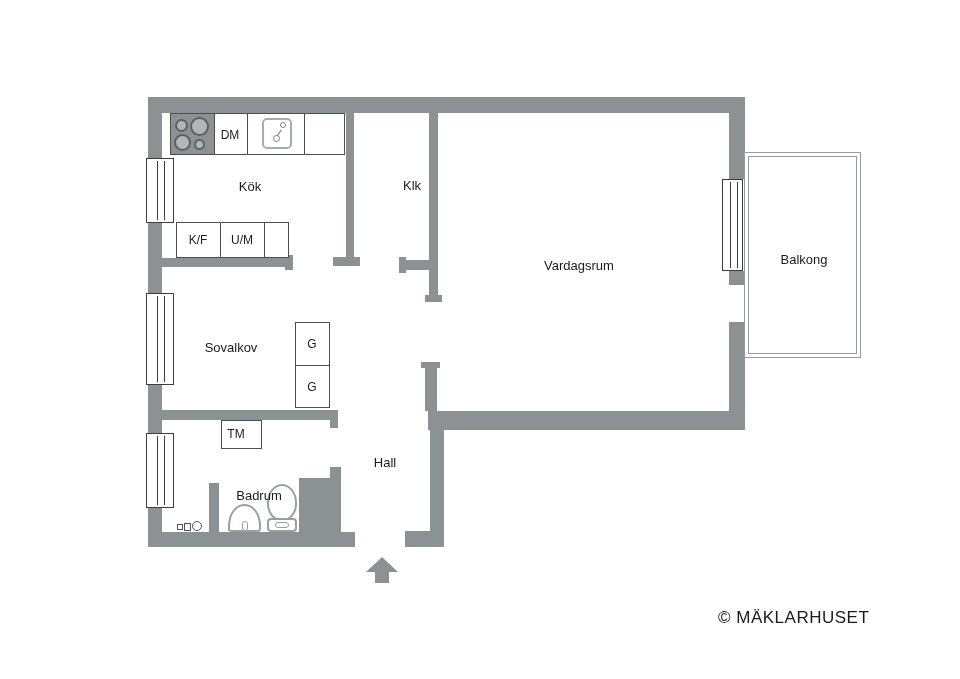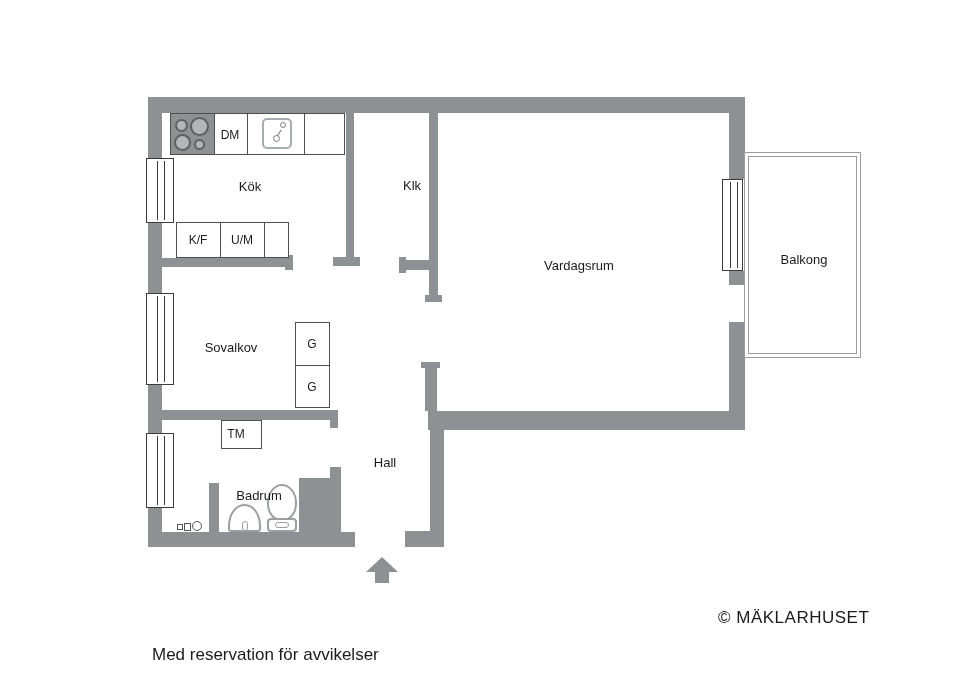--- a/index.html
+++ b/index.html
@@ -143,16 +143,15 @@
   <div class="arrow-stem" style="left:375px;top:571px;width:14px;height:12px;"></div>
 
   <div class="lbl" style="left:250px;top:186px;">Kök</div>
   <div class="lbl" style="left:388px;top:185px;margin-left:24px;">Klk</div>
   <div class="lbl" style="left:579px;top:265px;">Vardagsrum</div>
   <div class="lbl" style="left:804px;top:259px;">Balkong</div>
   <div class="lbl" style="left:231px;top:347px;">Sovalkov</div>
   <div class="lbl" style="left:385px;top:462px;text-align:right;">Hall</div>
   <div class="lbl" style="left:259px;top:467px;margin-top:28px;">Badrum</div>
 
-  <div class="footer-text" style="left:152px;top:645px;">Med reservation för avvikelser</div>
   <div class="footer-text" style="left:674px;top:608px;letter-spacing:0.5px;margin-left:44px;">© MÄKLARHUSET</div>
 
 </div>
 
 </body></html>

